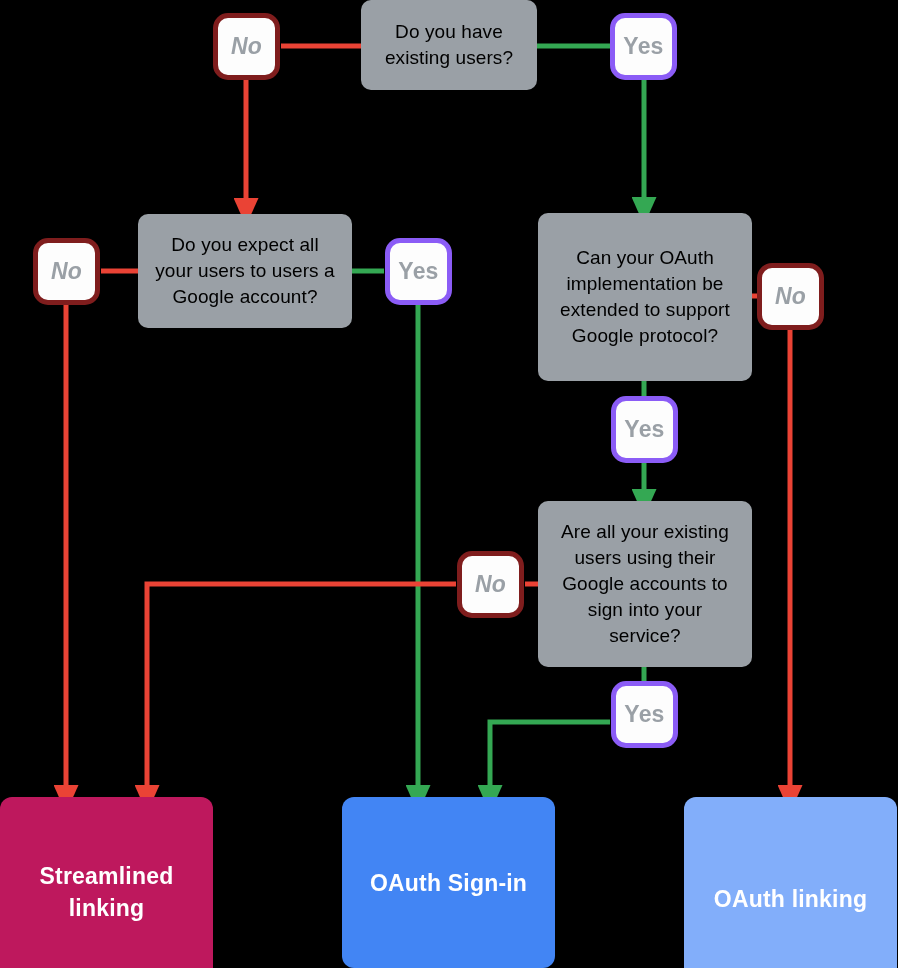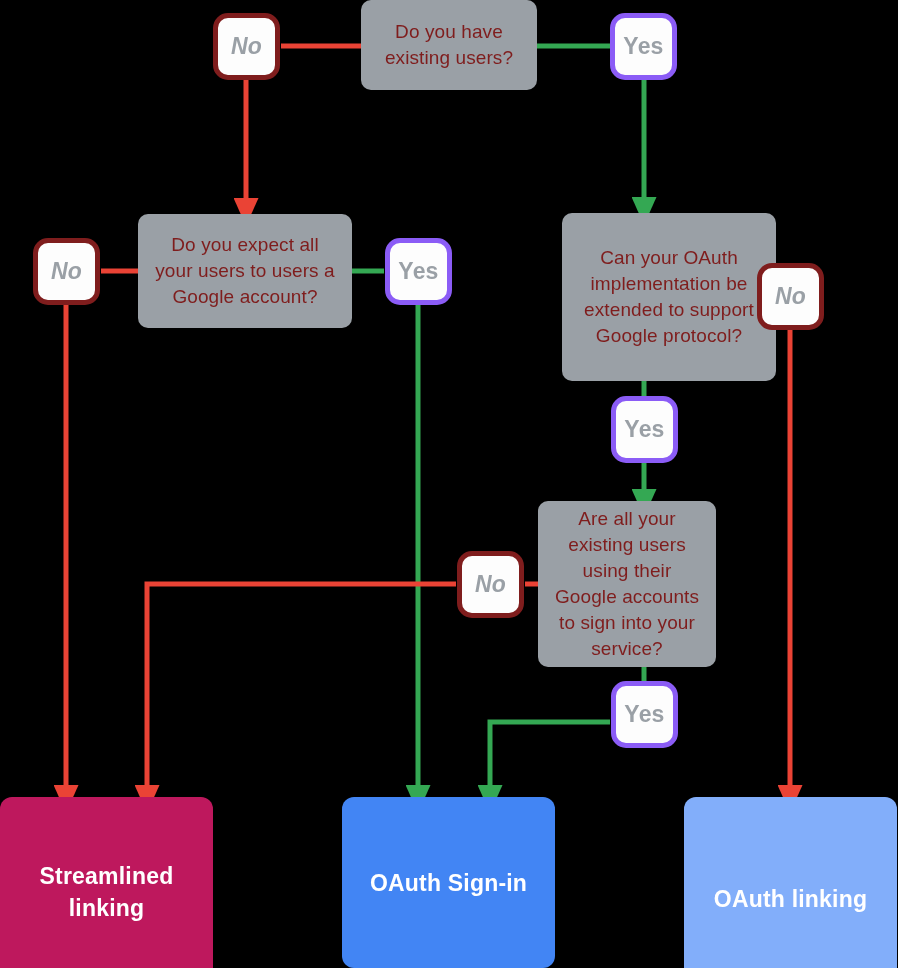--- a/index.html
+++ b/index.html
@@ -1,20 +1,20 @@
 <!DOCTYPE html>
 <html><head>
 <meta charset="utf-8">
 <style>
   html,body{margin:0;padding:0;background:#000;}
   body{width:898px;height:968px;overflow:hidden;font-family:"Liberation Sans",sans-serif;}
   #stage{position:relative;width:898px;height:968px;background:#000;}
   svg.edges{position:absolute;left:0;top:0;width:898px;height:968px;}
   .node{position:absolute;box-sizing:border-box;display:flex;align-items:center;justify-content:center;text-align:center;}
-  .question{background:#9aa0a6;border-radius:10px;color:#7f1d1d;font-size:19px;line-height:26px;padding:10px 12px;font-weight:400;letter-spacing:.1px;}
+  .question{background:#9aa0a6;border-radius:10px;color:#000000;font-size:19px;line-height:26px;padding:10px 12px;font-weight:400;letter-spacing:.1px;}
   .badge{background:#fdfdfd;border-radius:15px;color:#9aa0a6;font-size:23px;font-weight:700;letter-spacing:.2px;}
   .badge.no{border:5px solid #7f1d1d;font-style:italic;}
   .badge.yes{border:5px solid #8b5cf6;}
   .outcome{border-radius:12px;color:#ffffff;font-size:23px;line-height:32px;font-weight:700;letter-spacing:.2px;}
 </style>
 </head>
 <body>
 
 <div id="stage">
 
@@ -61,23 +61,23 @@
       <path stroke="#34a853" d="M644,667 L644,681"></path>
 
       <path stroke="#34a853" marker-end="url(#arrowGreen)" d="M610,722 L490,722 L490,786"></path>
     </g>
   </svg>
 
   <div class="node question" style="left:361px;top:0px;width:176px;height:90px;">Do you have existing users?</div>
 
   <div class="node question" style="left:138px;top:214px;width:214px;height:114px;">Do you expect all your users to users a Google account?</div>
 
-  <div class="node question" style="left:538px;top:213px;width:214px;height:168px;margin-left:24px;">Can your OAuth implementation be extended to support Google protocol?</div>
+  <div class="node question" style="left:538px;top:213px;width:214px;height:168px;">Can your OAuth implementation be extended to support Google protocol?</div>
 
-  <div class="node question" style="left:538px;top:501px;width:178px;height:166px;">Are all your existing users using their Google accounts to sign into your service?</div>
+  <div class="node question" style="left:538px;top:501px;width:214px;height:166px;">Are all your existing users using their Google accounts to sign into your service?</div>
 
   <div class="node badge no" style="left:213px;top:13px;width:67px;height:67px;">No</div>
 
   <div class="node badge yes" style="left:610px;top:13px;width:67px;height:67px;">Yes</div>
 
   <div class="node badge no" style="left:33px;top:238px;width:67px;height:67px;">No</div>
 
   <div class="node badge yes" style="left:385px;top:238px;width:67px;height:67px;">Yes</div>
 
   <div class="node badge no" style="left:757px;top:263px;width:67px;height:67px;">No</div>

